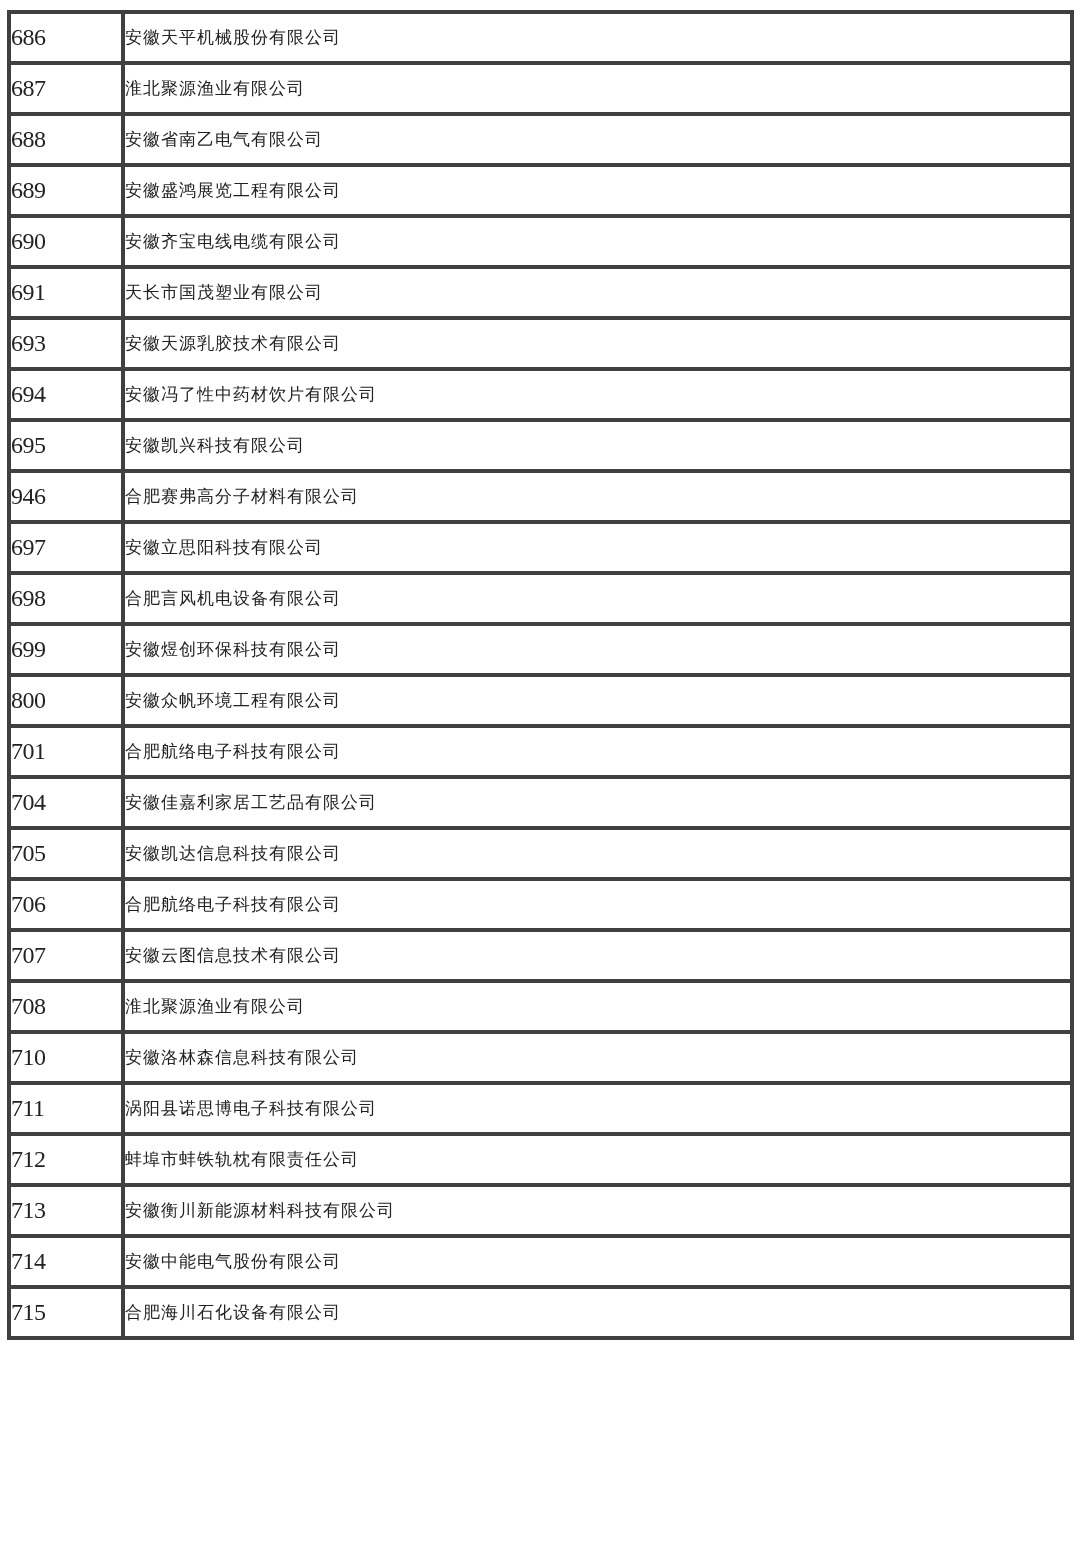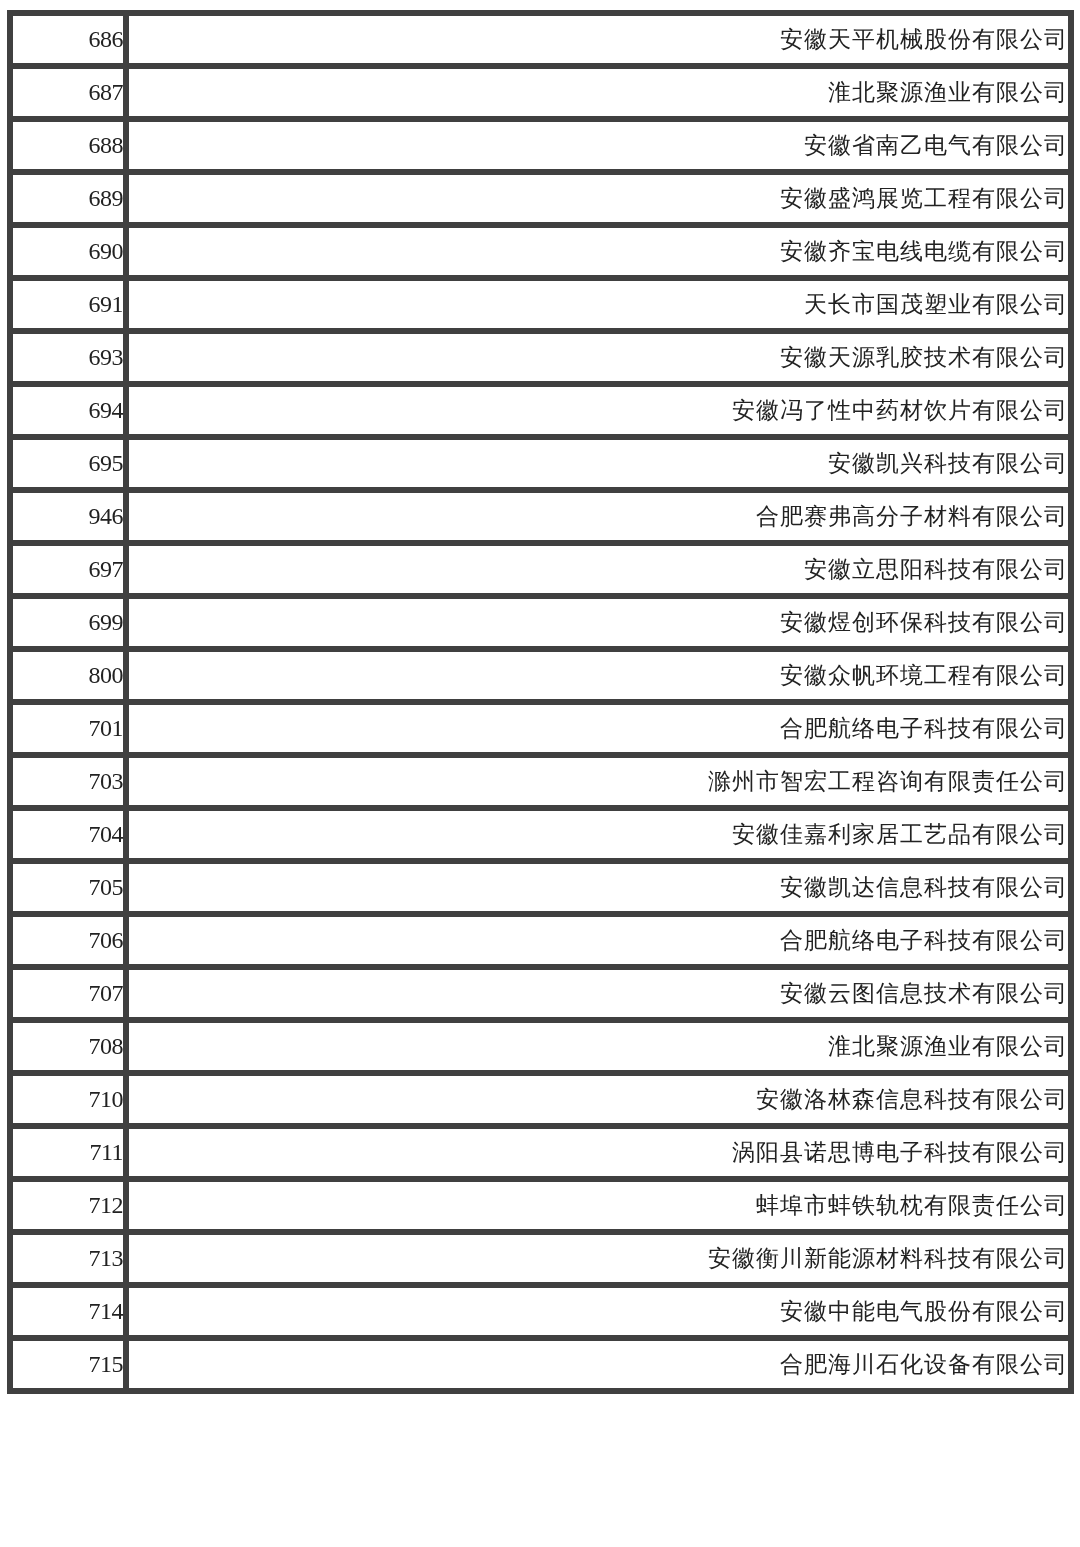--- a/index.html
+++ b/index.html
@@ -20,34 +20,34 @@
       left: 7px;
       top: 10px;
       width: 1067px;
     }
     table {
       border-collapse: collapse;
       width: 1067px;
       table-layout: fixed;
     }
     td {
-      border: 6px solid #404040;
+      border: 4px solid #404040;
       height: 47px;
       padding: 0;
-      text-align: right;
+      text-align: left;
       vertical-align: middle;
     }
     td.num {
       width: 110px;
       font-family: "Liberation Serif", "DejaVu Serif", serif;
       font-size: 24px;
       letter-spacing: -0.5px;
     }
     td.name {
-      font-size: 23px;
+      font-size: 17px;
       letter-spacing: 1px;
       font-family: "DejaVu Sans", "Liberation Sans", sans-serif;
     }
   </style>
 </head>
 <body>
 
 <div class="table-wrap">
   <table>
     <tbody id="rows">
@@ -89,34 +89,34 @@
         </tr>
         <tr>
           <td class="num">946</td>
           <td class="name">合肥赛弗高分子材料有限公司</td>
         </tr>
         <tr>
           <td class="num">697</td>
           <td class="name">安徽立思阳科技有限公司</td>
         </tr>
         <tr>
+          <td class="num">698</td>
+          <td class="name">合肥言风机电设备有限公司</td>
+        </tr>
+        <tr>
           <td class="num">699</td>
           <td class="name">安徽煜创环保科技有限公司</td>
         </tr>
         <tr>
           <td class="num">800</td>
           <td class="name">安徽众帆环境工程有限公司</td>
         </tr>
         <tr>
           <td class="num">701</td>
           <td class="name">合肥航络电子科技有限公司</td>
-        </tr>
-        <tr>
-          <td class="num">703</td>
-          <td class="name">滁州市智宏工程咨询有限责任公司</td>
         </tr>
         <tr>
           <td class="num">704</td>
           <td class="name">安徽佳嘉利家居工艺品有限公司</td>
         </tr>
         <tr>
           <td class="num">705</td>
           <td class="name">安徽凯达信息科技有限公司</td>
         </tr>
         <tr>

